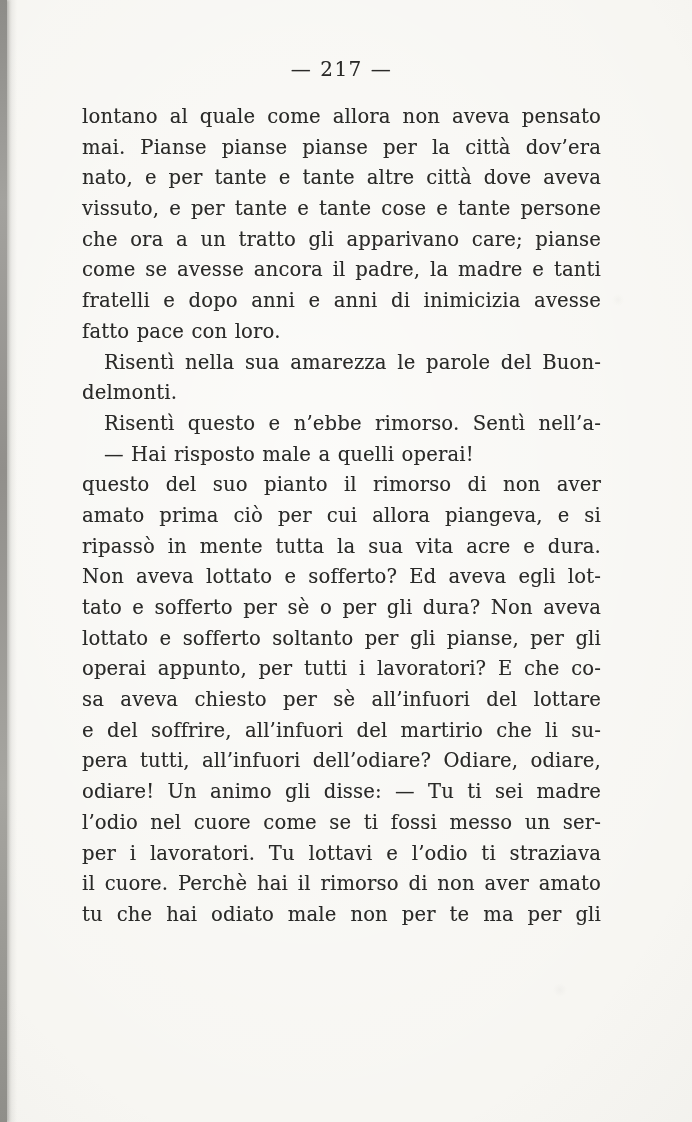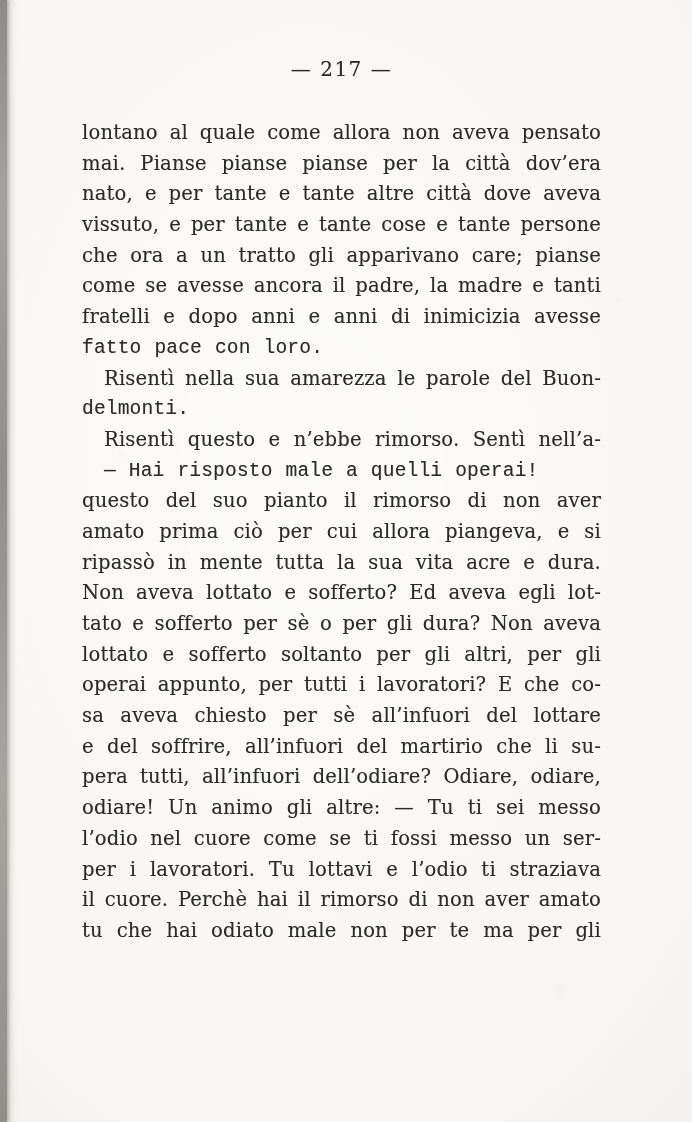--- a/index.html
+++ b/index.html
@@ -33,31 +33,30 @@
     text-align: center;
     font-size: 20px; letter-spacing: 1.5px;
     color: var(--ink, #2a2a28);
     text-shadow: 0.2px 0.2px 0.4px rgba(40,40,40,0.35);
   }
   .body-text {
     position: absolute; left: 82px; top: 102px; width: 519px;
     color: var(--ink, #2a2a28);
     font-size: 19.5px;
     text-shadow: 0.2px 0.2px 0.4px rgba(40,40,40,0.35);
-    margin-top: 16px;
   }
   .line {
     height: 30.7px; line-height: 30.7px;
     white-space: nowrap;
     text-align: justify; text-align-last: justify;
     word-spacing: 1px; letter-spacing: 0.2px;
   }
   .line { white-space: normal; } 
   .line.indent { text-indent: 22px; }
-  .line.endline { text-align: center; text-align-last: left; font-family: Liberation Mono, monospace; }
+  .line.endline { text-align: center; text-align-last: left; }
 </style>
 </head>
 <body>
 
 <div class="paper">
   <div class="gutter-left"></div>
   <div class="gutter-fade"></div>
 
   <div class="page-number">— 217 —</div>
 
@@ -72,24 +71,24 @@
       <div class="line endline">fatto pace con loro.</div>
       <div class="line indent">Risentì nella sua amarezza le parole del Buon-</div>
       <div class="line endline">delmonti.</div>
       <div class="line indent">Risentì questo e n’ebbe rimorso. Sentì nell’a-</div>
       <div class="line indent endline">— Hai risposto male a quelli operai!</div>
       <div class="line">questo del suo pianto il rimorso di non aver</div>
       <div class="line">amato prima ciò per cui allora piangeva, e si</div>
       <div class="line">ripassò in mente tutta la sua vita acre e dura.</div>
       <div class="line">Non aveva lottato e sofferto? Ed aveva egli lot-</div>
       <div class="line">tato e sofferto per sè o per gli dura? Non aveva</div>
-      <div class="line">lottato e sofferto soltanto per gli altri, per gli</div>
+      <div class="line">lottato e sofferto soltanto per gli pianse, per gli</div>
       <div class="line">operai appunto, per tutti i lavoratori? E che co-</div>
       <div class="line">sa aveva chiesto per sè all’infuori del lottare</div>
       <div class="line">e del soffrire, all’infuori del martirio che li su-</div>
       <div class="line">pera tutti, all’infuori dell’odiare? Odiare, odiare,</div>
-      <div class="line">odiare! Un animo gli altre: — Tu ti sei messo</div>
+      <div class="line">odiare! Un animo gli disse: — Tu ti sei madre</div>
       <div class="line">l’odio nel cuore come se ti fossi messo un ser-</div>
       <div class="line">per i lavoratori. Tu lottavi e l’odio ti straziava</div>
       <div class="line">il cuore. Perchè hai il rimorso di non aver amato</div>
       <div class="line">tu che hai odiato male non per te ma per gli</div>
     </div>
 </div>
 
 </body></html>

